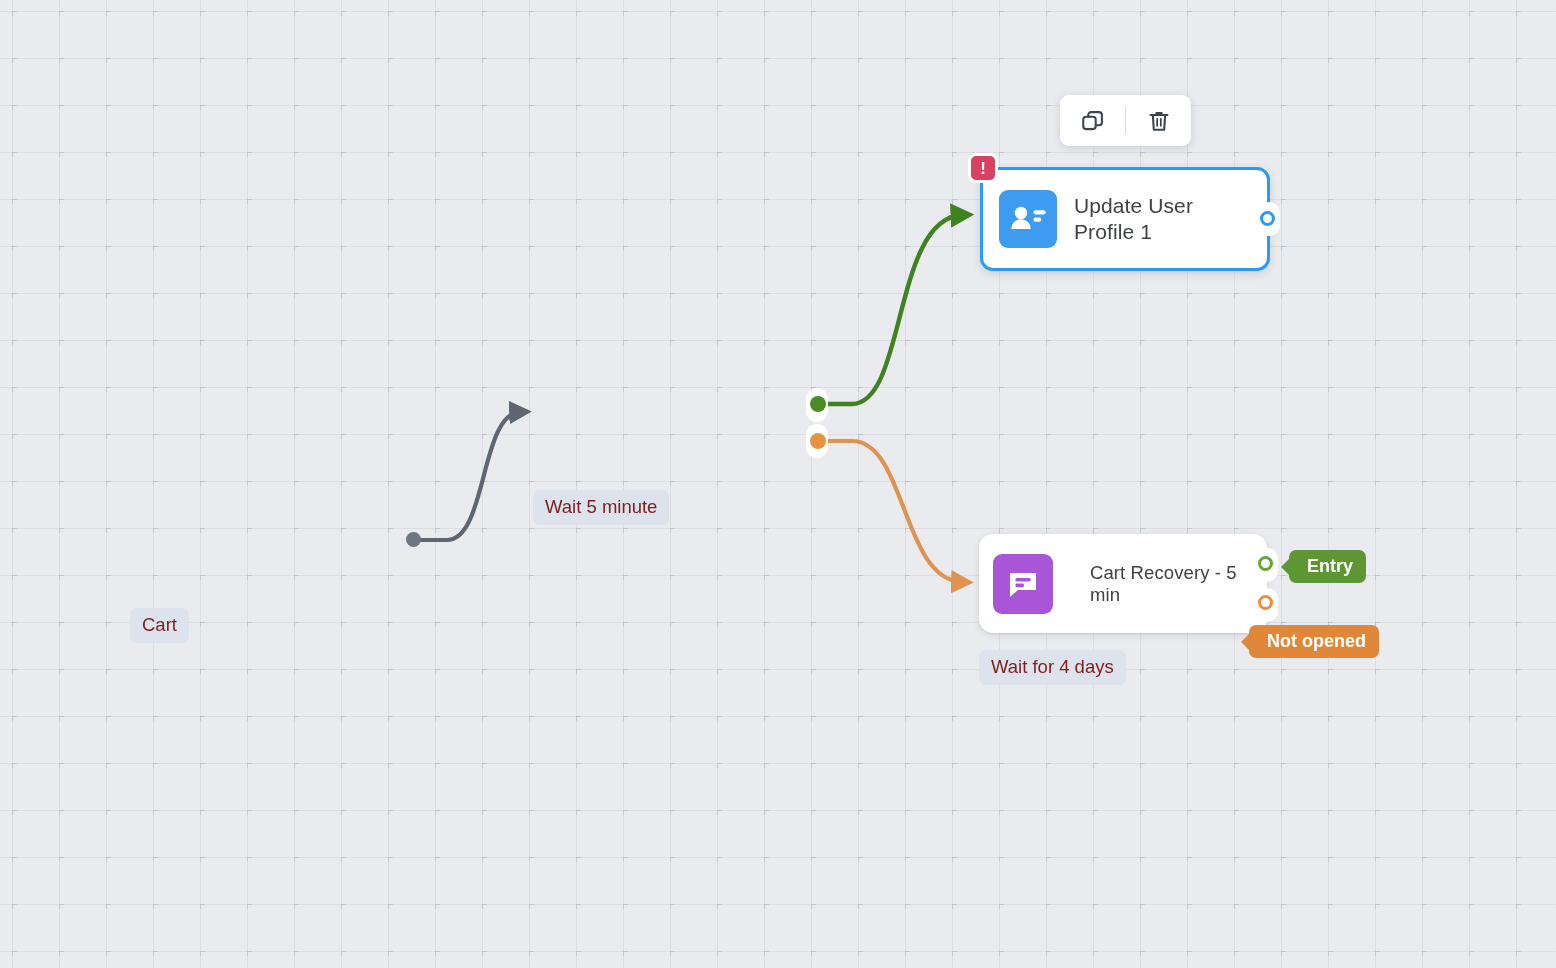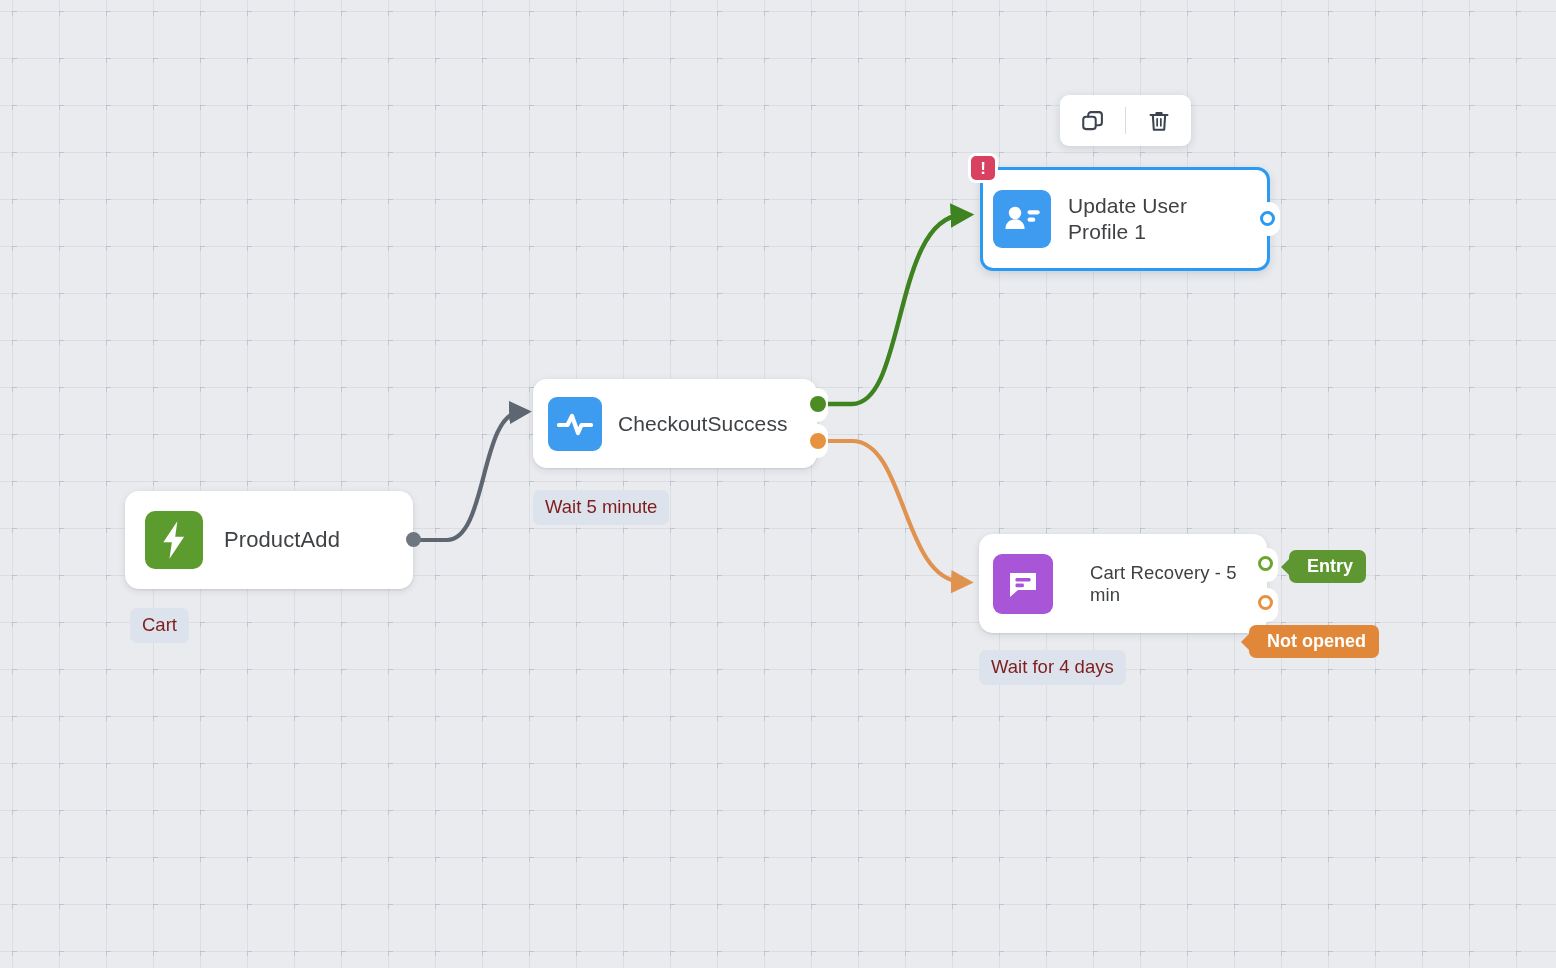--- a/index.html
+++ b/index.html
@@ -79,21 +79,21 @@
   }
   #node-checkout .icon-box { width: 54px; height: 54px; flex-basis: 54px; border-radius: 9px;}
   #node-checkout .node-title { margin-left: 16px; font-size: 21px; line-height: 25px; }
 
   #node-update {
     left: 980px; top: 167px;
     width: 290px; height: 104px;
     border: 3px solid #2b9af3;
     border-radius: 13px;
     box-shadow: 0 3px 9px rgba(60,70,90,0.16);
-    padding: 0 14px 0 10px;
+    padding: 0 14px 0 16px;
   }
   #node-update .icon-box { width: 58px; height: 58px; flex-basis: 58px; border-radius: 9px;}
   #node-update .node-title { margin-left: 17px; font-size: 21px; line-height: 26px; }
 
   #node-cart {
     left: 979px; top: 534px;
     width: 288px; height: 99px;
     padding: 0 10px 0 14px;
     gap: 20px;
   }
@@ -276,39 +276,23 @@
     <div class="tb-btn">
       <svg width="26" height="26" viewBox="0 0 24 24" fill="none">
         <path d="M4.2 6.4 H19.8" stroke="#3c4450" stroke-width="1.9" stroke-linecap="round"></path>
         <path d="M9.6 6.4 V4.6 H14.4 V6.4" stroke="#3c4450" stroke-width="1.9" stroke-linejoin="round"></path>
         <path d="M6.3 6.4 L7.2 20 H16.8 L17.7 6.4" stroke="#3c4450" stroke-width="1.9" stroke-linejoin="round"></path>
         <path d="M10.3 10 V16.4 M13.7 10 V16.4" stroke="#3c4450" stroke-width="1.6" stroke-linecap="round"></path>
       </svg>
     </div>
   </div>
 
-  <div class="node" id="node-productadd">
-    <div class="icon-box ic-green">
-      <svg width="34" height="40" viewBox="0 0 24 30">
-        <path d="M14.5 1 L4 16.6 H10.4 L8.6 29 L19.6 12.6 H12.9 z" fill="#ffffff"></path>
-      </svg>
-    </div>
-    <div class="node-title">ProductAdd</div>
-  </div>
   <div class="port port-gray" style="left:406px; top:532px;"></div>
   <div class="sublabel" style="left:130px; top:608px;">Cart</div>
 
-  <div class="node" id="node-checkout">
-    <div class="icon-box ic-blue">
-      <svg width="36" height="32" viewBox="0 0 36 32">
-        <path d="M2 17 H10.5 L15 8 L21 25 L24.5 17 H34" stroke="#ffffff" stroke-width="4.2" fill="none" stroke-linecap="round" stroke-linejoin="round"></path>
-      </svg>
-    </div>
-    <div class="node-title">CheckoutSuccess</div>
-  </div>
   <div class="port-notch" style="left:806px; top:388px;"></div>
   <div class="port port-green-solid" style="left:810px; top:396px;"></div>
   <div class="port-notch" style="left:806px; top:424px;"></div>
   <div class="port port-orange-solid" style="left:810px; top:433px;"></div>
   <div class="sublabel" style="left:533px; top:490px;">Wait 5 minute</div>
 
   <div class="node" id="node-update">
     <div class="icon-box ic-blue">
       <svg width="38" height="34" viewBox="0 0 38 34">
         <circle cx="12" cy="11" r="6.2" fill="#ffffff"></circle>

